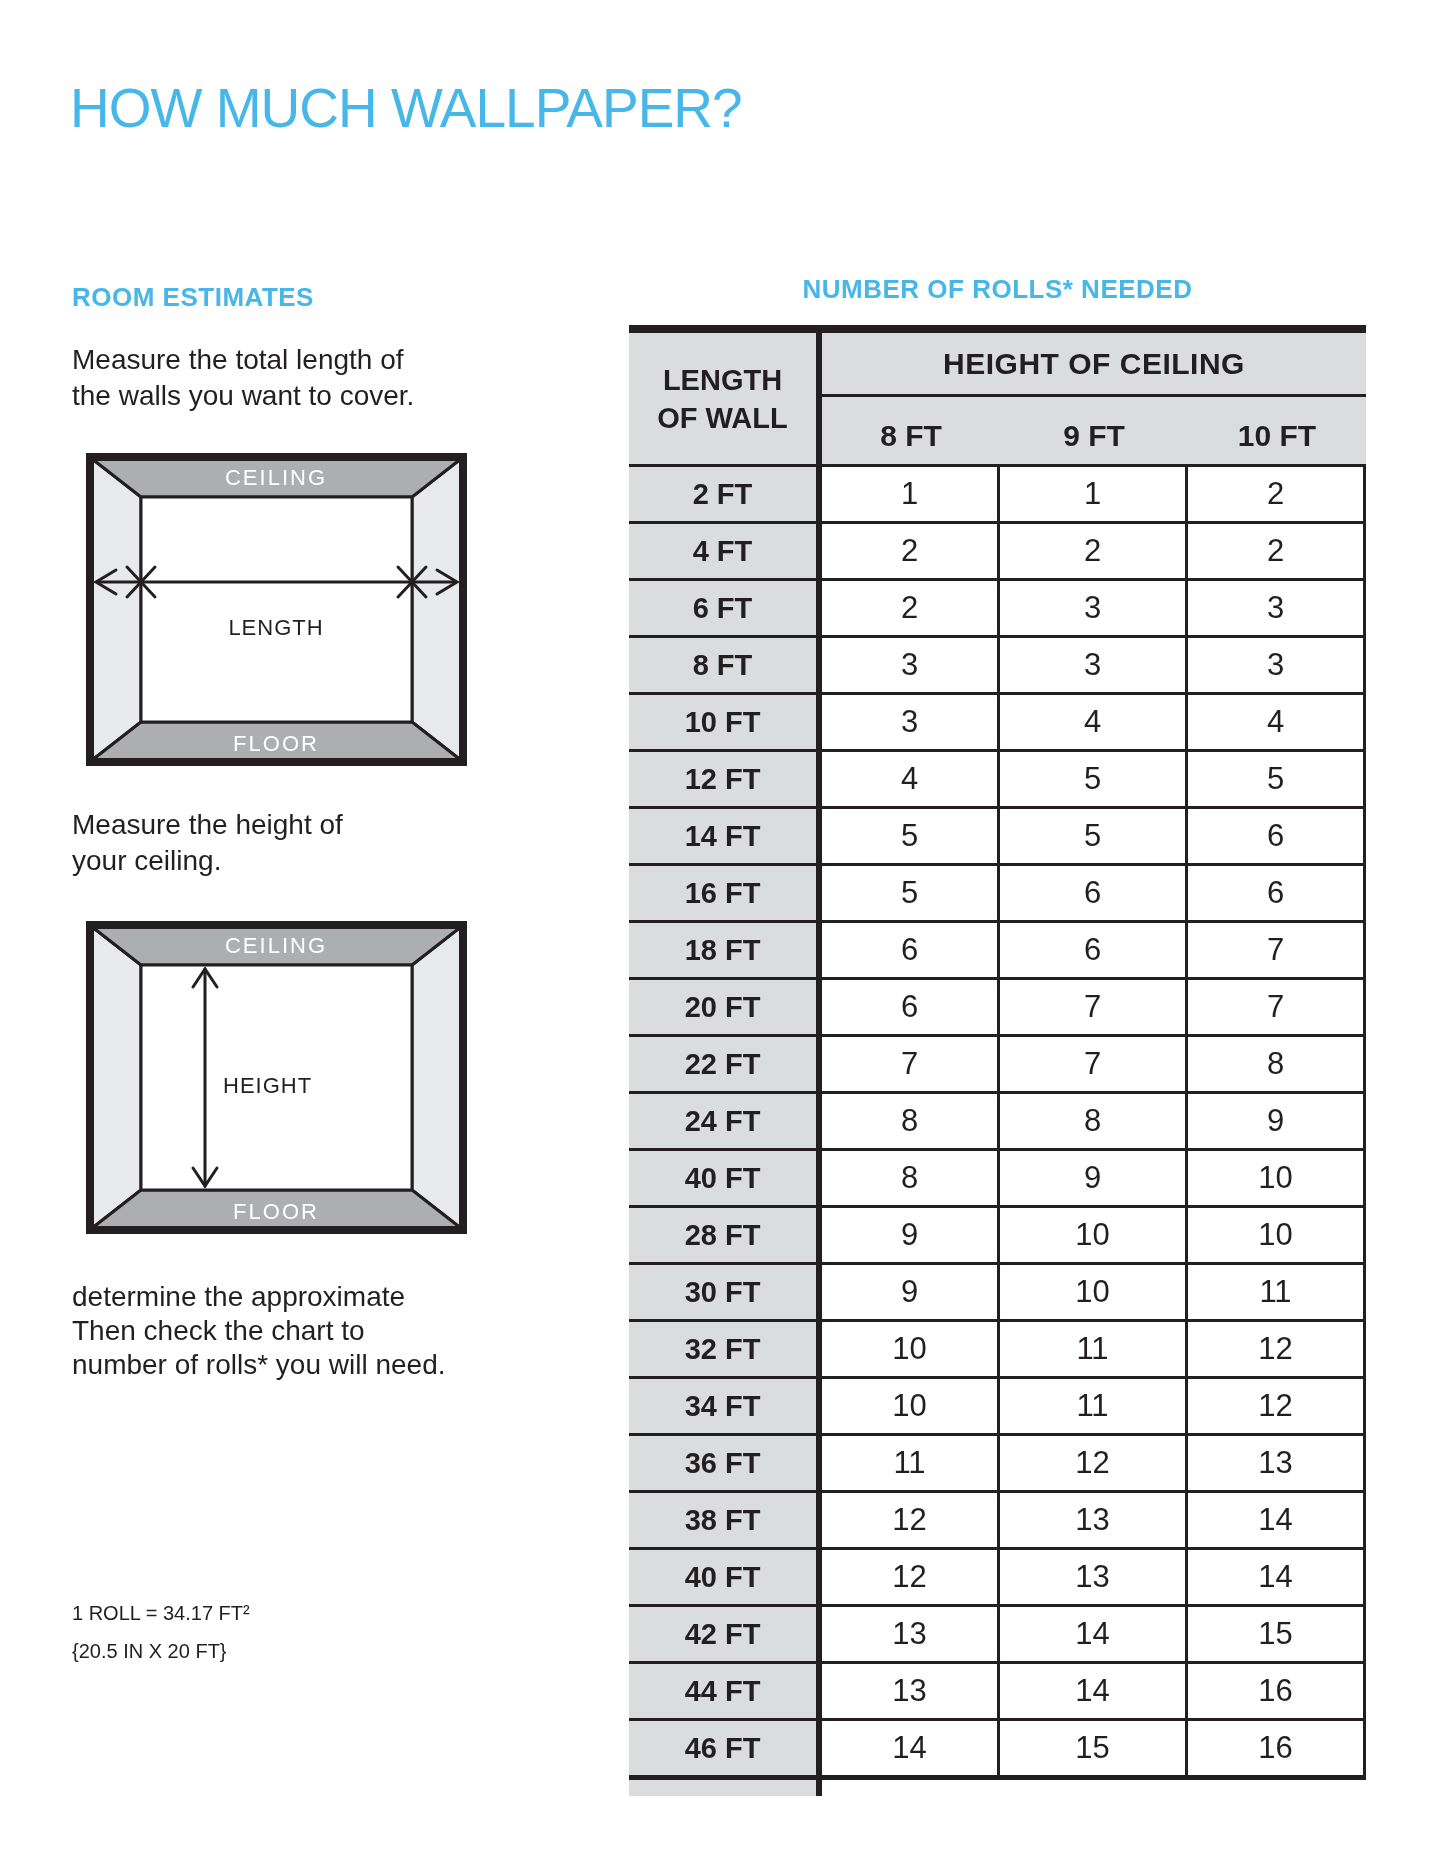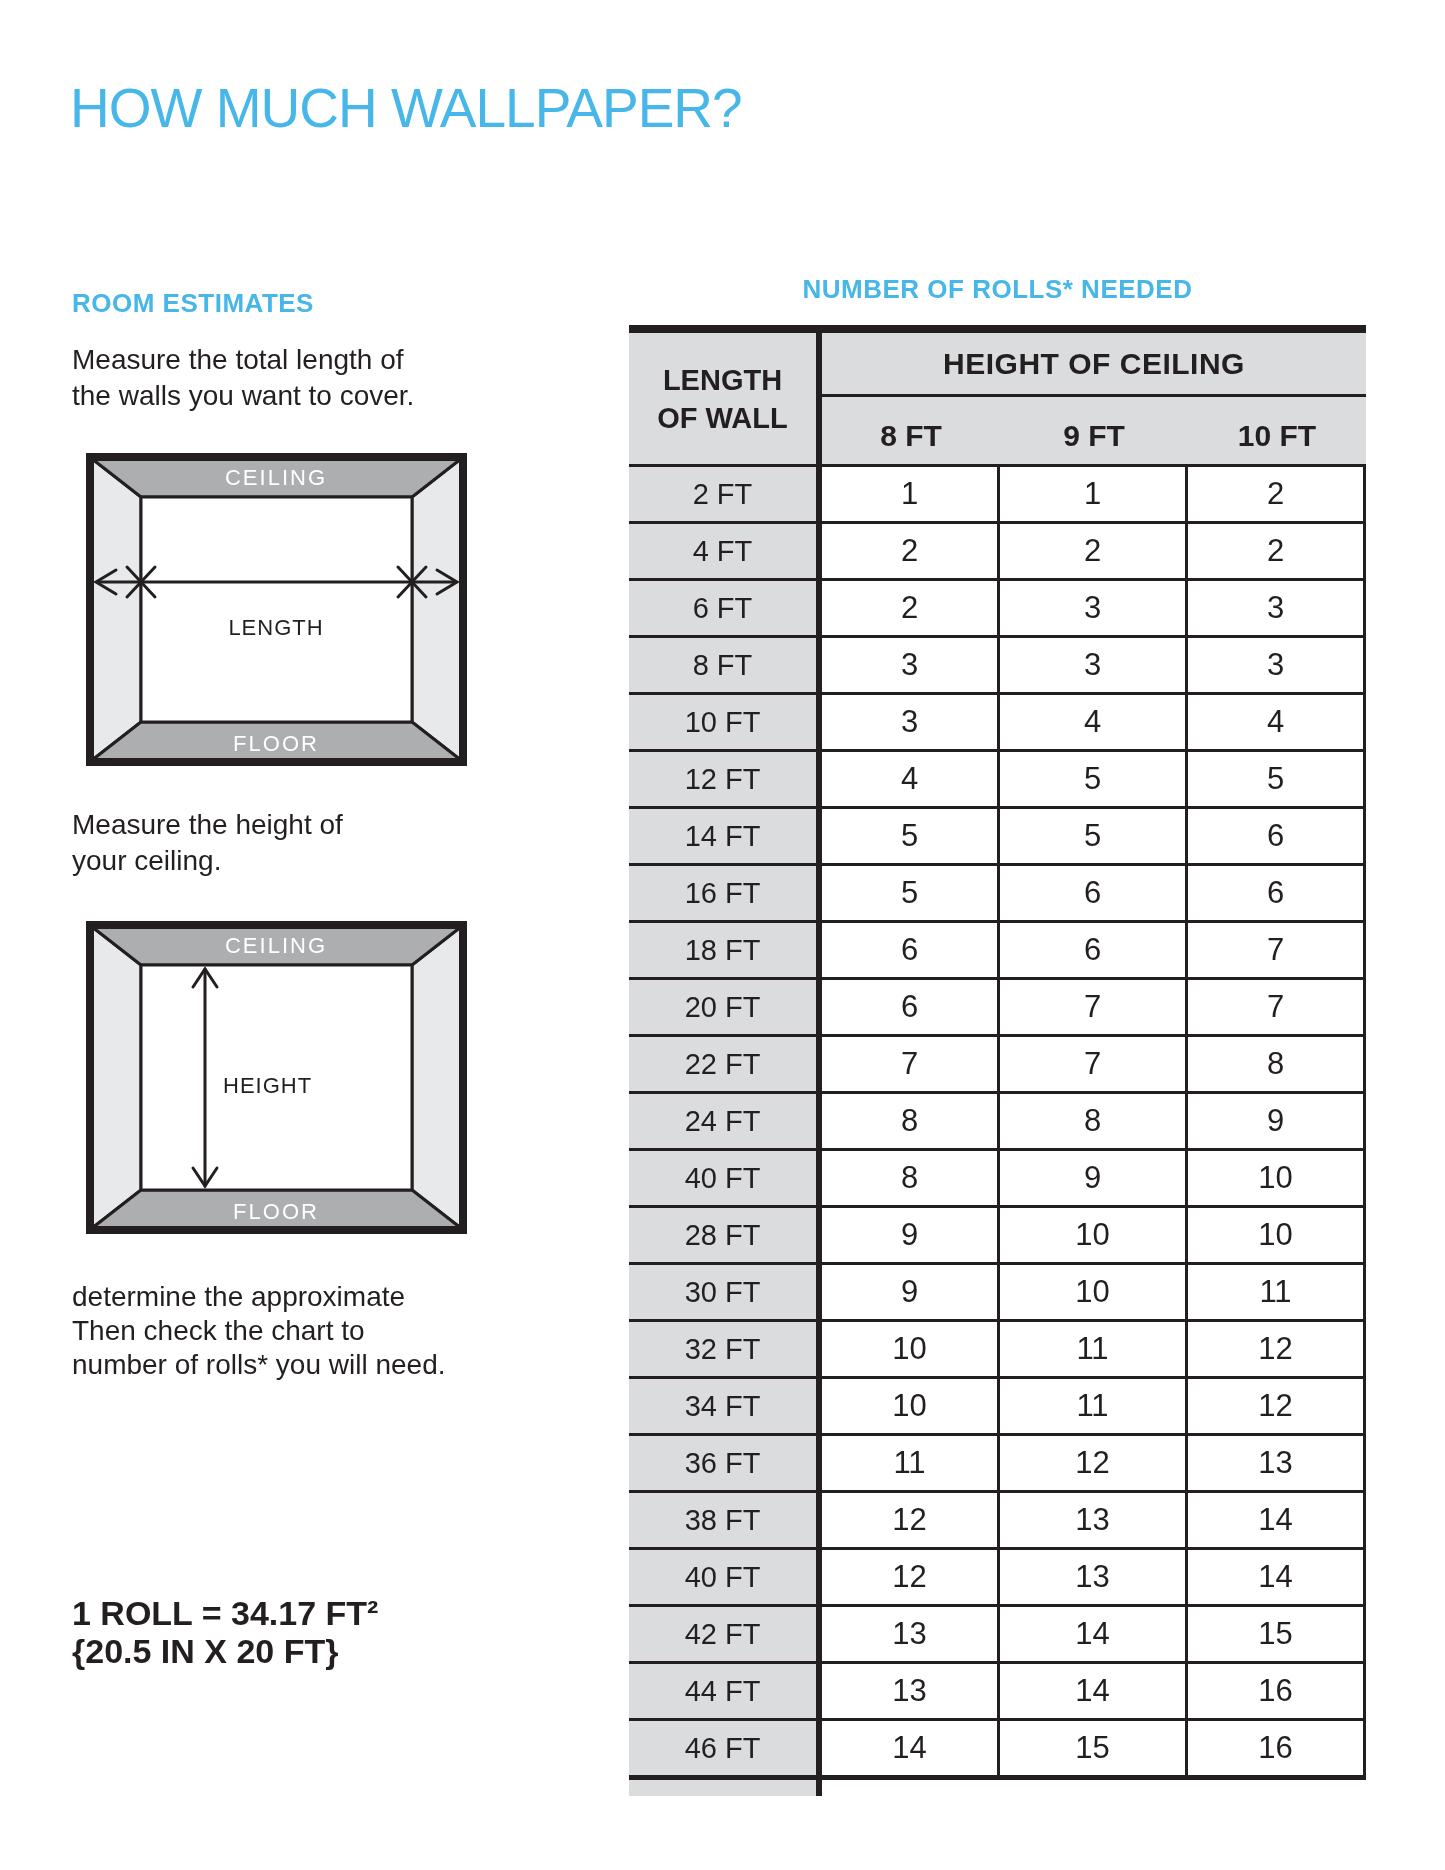--- a/index.html
+++ b/index.html
@@ -12,31 +12,31 @@
   *{box-sizing:border-box;margin:0;padding:0}
   html,body{background:#fff}
   body{font-family:"Liberation Sans","DejaVu Sans",sans-serif;color:var(--ink)}
   .page{position:relative;width:1445px;height:1870px;background:#fff;overflow:hidden}
 
   .title{position:absolute;left:70px;top:76px;font-size:55px;font-weight:normal;
          color:var(--accent);letter-spacing:-1px;white-space:nowrap}
 
   .section-heading{position:absolute;font-size:26px;font-weight:bold;color:var(--accent);
          letter-spacing:.5px;white-space:nowrap}
-  .h-room{left:72px;top:288px}
+  .h-room{left:72px;top:282px}
   .h-rolls{left:629px;top:274px;width:737px;text-align:center}
 
   .para{position:absolute;left:72px;font-size:28px;line-height:36px;color:var(--ink)}
   .p1{top:342px}
   .p2{top:807px}
   .p3{top:1280px;line-height:34px}
 
   .footnote{position:absolute;left:72px;top:1482px;font-size:27px;font-weight:bold;line-height:37px}
   .footnote .indent{padding-left:22px}
-  .roll-info{position:absolute;left:72px;top:1594px;font-size:34px;font-weight:bold;line-height:38px}
+  .roll-info{position:absolute;left:72px;top:1594px;font-size:20px;font-weight:normal;line-height:38px}
 
   .diagram{position:absolute;left:86px}
   .d1{top:453px}
   .d2{top:921px}
 
   
   .wall-side{fill:var(--wall-light);stroke:var(--ink);stroke-width:3}
   .wall-flat{fill:var(--wall-dark);stroke:var(--ink);stroke-width:3}
   .backwall{fill:#fff;stroke:var(--ink);stroke-width:3}
   .outer{fill:none;stroke:var(--ink);stroke-width:8}
@@ -46,21 +46,21 @@
 
   
   .tbl-wrap{position:absolute;left:629px;top:325px;width:737px}
   .topbar{height:8px;background:var(--ink)}
   .tbl{display:flex}
   .tbl-left{width:187px;display:flex;flex-direction:column}
   .corner{height:134px;background:var(--cell-gray);border-bottom:3px solid var(--ink);
           display:flex;flex-direction:column;align-items:center;justify-content:center;
           font-size:29px;font-weight:bold;line-height:38px;text-align:center}
   .label-cell{height:57px;background:var(--cell-gray);border-bottom:3px solid var(--ink);
-          display:flex;align-items:center;justify-content:center;font-size:29px;font-weight:normal}
+          display:flex;align-items:center;justify-content:center;font-size:29px;font-weight:bold}
   .label-cell.last{height:59px;border-bottom-width:5px}
   .tail{height:16px;background:var(--cell-gray)}
   .tbl-right{flex:1;border-left:6px solid var(--ink);display:flex;flex-direction:column}
   .group-hdr{height:64px;background:var(--cell-gray);border-bottom:3px solid var(--ink);
           display:flex;align-items:center;justify-content:center;font-size:30px;font-weight:bold;
           letter-spacing:.5px}
   .sub-hdr{height:70px;background:var(--cell-gray);border-bottom:3px solid var(--ink);display:flex}
   .sub-cell{display:flex;align-items:center;justify-content:center;padding-top:10px;
           font-size:30px;font-weight:bold}
   .sub-c0{width:178px}.sub-c1{width:188px}.sub-c2{width:178px}

